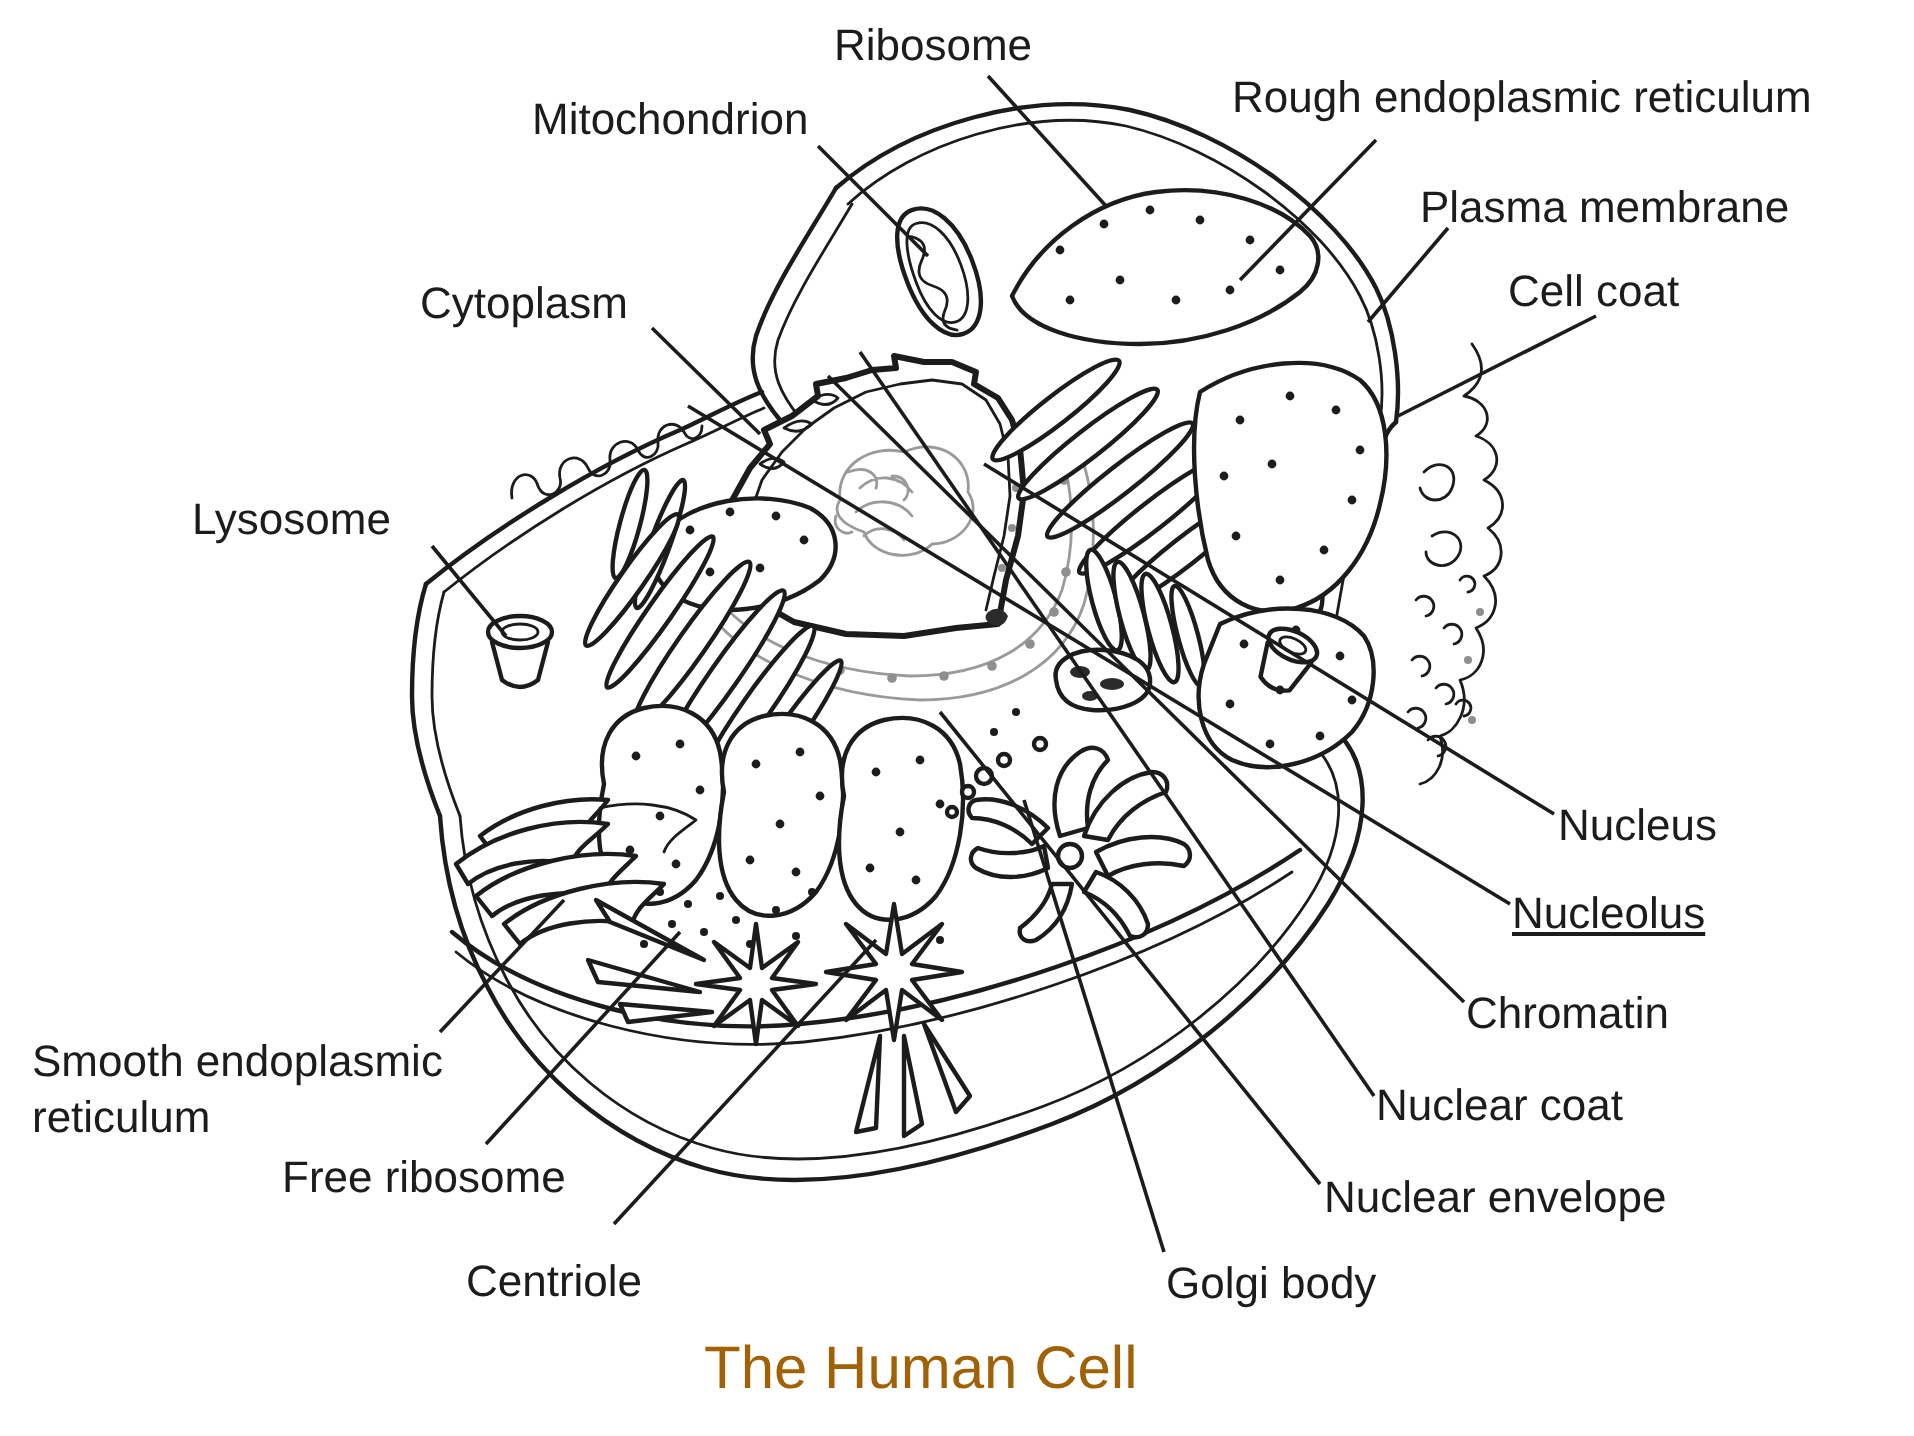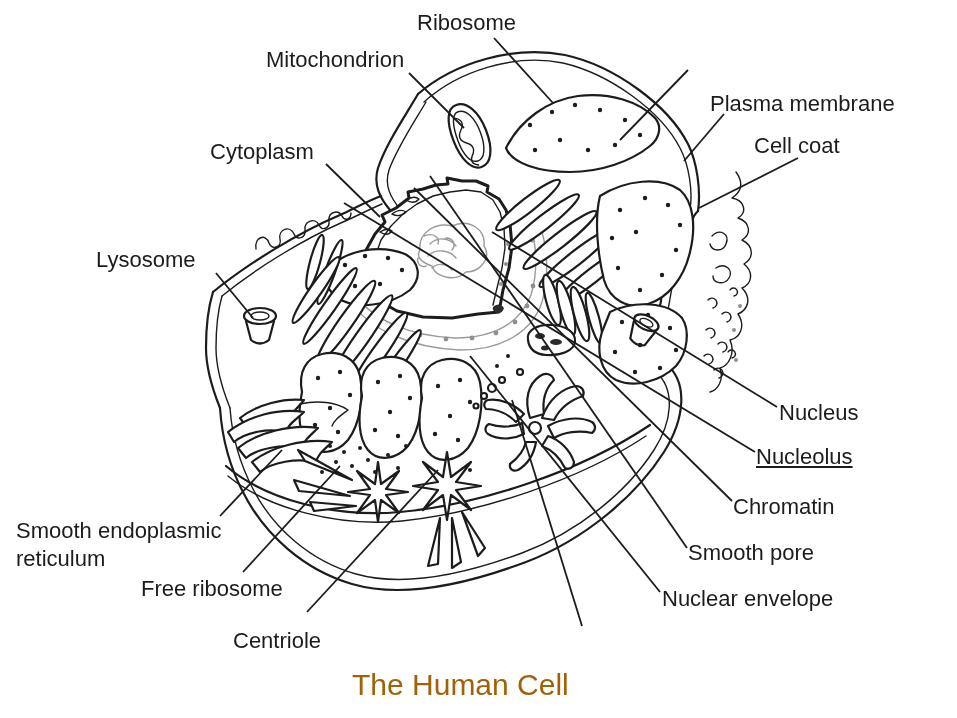--- a/index.html
+++ b/index.html
@@ -292,27 +292,29 @@
       <line class="leader" x1="660" y1="592" x2="470" y2="356"></line>
       <line class="leader" x1="220" y1="516" x2="282" y2="450"></line>
       <line class="leader" x1="243" y1="572" x2="340" y2="466"></line>
       <line class="leader" x1="307" y1="612" x2="438" y2="470"></line>
       <line class="leader" x1="582" y1="626" x2="512" y2="400"></line>
     </g>
   </svg>
 
   <div class="lbl" style="left:417px;top:9px;">Ribosome</div>
   <div class="lbl" style="left:266px;top:46px;">Mitochondrion</div>
+  <div class="lbl" style="left:616px;top:35px;">Rough endoplasmic reticulum</div>
   <div class="lbl" style="left:710px;top:90px;">Plasma membrane</div>
   <div class="lbl" style="left:754px;top:132px;">Cell coat</div>
   <div class="lbl" style="left:210px;top:138px;">Cytoplasm</div>
   <div class="lbl" style="left:96px;top:246px;">Lysosome</div>
   <div class="lbl" style="left:779px;top:399px;">Nucleus</div>
   <div class="lbl" style="left:756px;top:443px;text-decoration:underline;">Nucleolus</div>
   <div class="lbl" style="left:733px;top:493px;">Chromatin</div>
-  <div class="lbl" style="left:688px;top:539px;">Smooth pore</div>
+  <div class="lbl" style="left:688px;top:539px;">Nuclear coat</div>
   <div class="lbl" style="left:662px;top:585px;text-align:right;">Nuclear envelope</div>
   <div class="lbl wrap" style="left:16px;top:517px;">Smooth endoplasmic reticulum</div>
   <div class="lbl" style="left:141px;top:575px;">Free ribosome</div>
   <div class="lbl" style="left:233px;top:627px;">Centriole</div>
+  <div class="lbl" style="left:583px;top:628px;">Golgi body</div>
 
   <div class="title" style="left:352px;top:668px;">The Human Cell</div>
 </div>
 
 </body></html>

